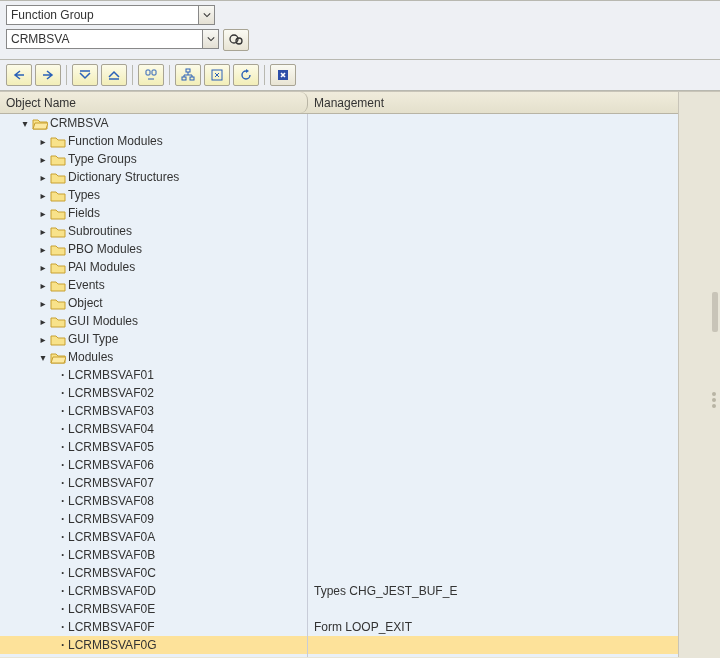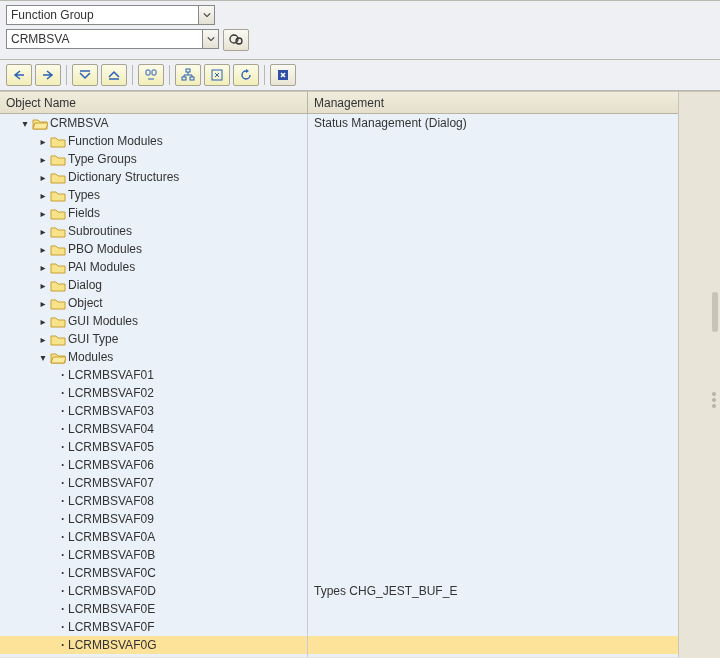--- a/index.html
+++ b/index.html
@@ -98,21 +98,21 @@
     background:linear-gradient(#f0ecdc,#e4e0cc);
     border-bottom:1px solid #b8b4a4;
     height:22px;
     align-items:center;
   }
   .headers .col1 {
     flex:0 0 308px;
     padding-left:6px;
     border-right:1px solid #b8b4a4;
     height:100%;
-    display:flex;align-items:center;
+    display:flex;align-items:center;border-radius:8px;
   }
   .headers .col2 {
     flex:1;
     padding-left:6px;
   }
   .tree-body {
     flex:1;
     background:#eaf1f8;
     overflow:hidden;
     position:relative;
@@ -295,21 +295,20 @@
             <span class="indent i1"></span>
             <span class="toggle">▾</span>
             <span class="folder">
               <svg width="16" height="13" viewBox="0 0 16 13">
                 <path d="M1 3 H6 L8 5 H15 V12 H1 Z" fill="#f8e28a" stroke="#c8a030"></path>
                 <path d="M1 12 L3 6 H16 L14 12 Z" fill="#fce9a2" stroke="#c8a030"></path>
               </svg>
             </span>
             <span>CRMBSVA</span>
           </div>
-          <div class="c2">Status Management (Dialog)</div>
         </div>
         <div class="row">
           <div class="c1">
             <span class="indent i2"></span>
             <span class="toggle">▸</span>
             <span class="folder">
               <svg width="16" height="13" viewBox="0 0 16 13">
                 <path d="M1 3 H6 L8 5 H15 V12 H1 Z" fill="#f8e28a" stroke="#c8a030"></path>
               </svg>
             </span>
@@ -410,21 +409,21 @@
         </div>
         <div class="row">
           <div class="c1">
             <span class="indent i2"></span>
             <span class="toggle">▸</span>
             <span class="folder">
               <svg width="16" height="13" viewBox="0 0 16 13">
                 <path d="M1 3 H6 L8 5 H15 V12 H1 Z" fill="#f8e28a" stroke="#c8a030"></path>
               </svg>
             </span>
-            <span>Dialog</span>
+            <span>Events</span>
           </div>
           <div class="c2"></div>
         </div>
         <div class="row">
           <div class="c1">
             <span class="indent i2"></span>
             <span class="toggle">▸</span>
             <span class="folder">
               <svg width="16" height="13" viewBox="0 0 16 13">
                 <path d="M1 3 H6 L8 5 H15 V12 H1 Z" fill="#f8e28a" stroke="#c8a030"></path>
@@ -585,20 +584,21 @@
             <span>LCRMBSVAF0E</span>
           </div>
           <div class="c2"></div>
         </div>
         <div class="row">
           <div class="c1">
             <span class="indent i3"></span>
             <span class="bullet">·</span> 
             <span>LCRMBSVAF0F</span>
           </div>
+          <div class="c2">Form LOOP_EXIT</div>
         </div>
         <div class="row selected">
           <div class="c1">
             <span class="indent i3"></span>
             <span class="bullet">·</span> 
             <span>LCRMBSVAF0G</span>
           </div>
           <div class="c2"></div>
         </div>
         <div class="row">

